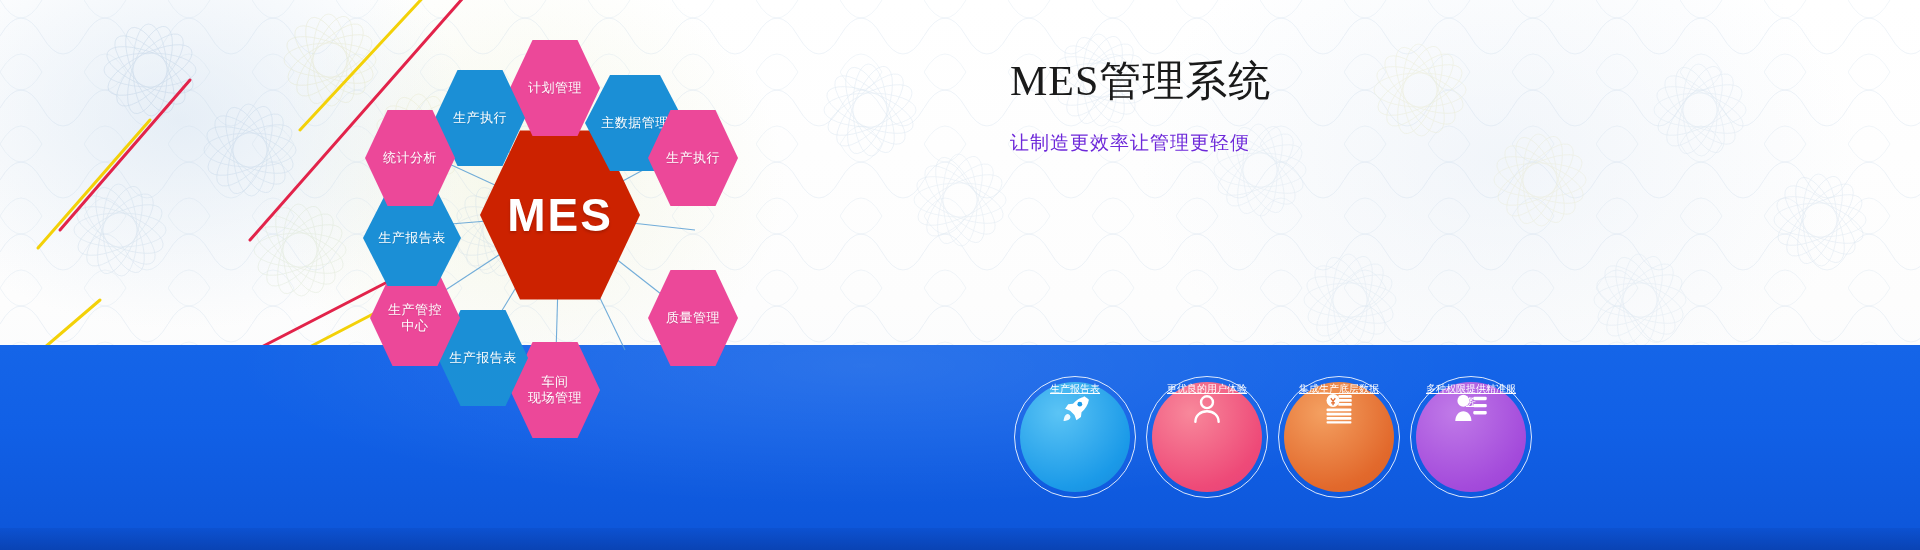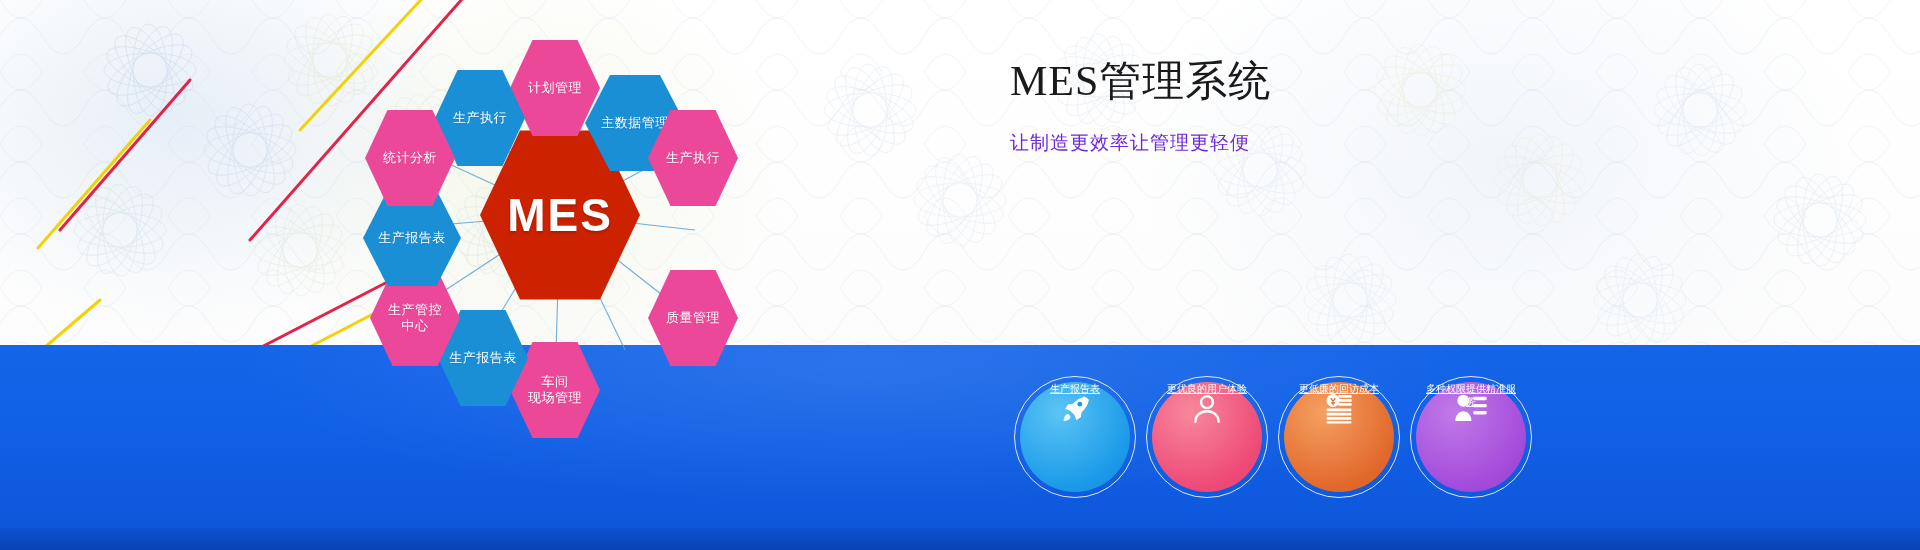--- a/index.html
+++ b/index.html
@@ -251,21 +251,21 @@
         <circle cx="7.8" cy="6" r="4.6"></circle>
         <path d="M6.2 4.4l1.6 2 1.6-2M7.8 6.4v3M6.4 7.6h2.8" stroke="#e2692c" stroke-width="0.9" fill="none"></path>
         <rect x="11.5" y="2.2" width="9.5" height="1.9" rx=".6"></rect>
         <rect x="11.5" y="5.0" width="9.5" height="1.9" rx=".6"></rect>
         <rect x="11.5" y="7.8" width="9.5" height="1.9" rx=".6"></rect>
         <rect x="3.2" y="11.6" width="17.6" height="2.0" rx=".7"></rect>
         <rect x="3.2" y="14.6" width="17.6" height="2.0" rx=".7"></rect>
         <rect x="3.2" y="17.6" width="17.6" height="2.0" rx=".7"></rect>
         <rect x="3.2" y="20.6" width="17.6" height="1.6" rx=".6"></rect>
       </svg>
-      <div class="lbl">更低廉的回访成本</div>
+      <div class="lbl">集成生产底层数据</div>
     </div>
 
     <div class="badge b4">
       <div class="ring"></div>
       <svg class="ico" viewBox="0 0 24 24" fill="#fff">
         <circle cx="6.6" cy="6.2" r="4.2"></circle>
         <path d="M0.9 20.5c0-4.2 2.6-7 5.7-7s5.7 2.8 5.7 7z"></path>
         <rect x="13.6" y="3.4" width="9.5" height="2.4" rx=".8"></rect>
         <rect x="13.6" y="8.4" width="9.5" height="2.4" rx=".8"></rect>
         <rect x="13.6" y="13.4" width="9.5" height="2.4" rx=".8"></rect>

